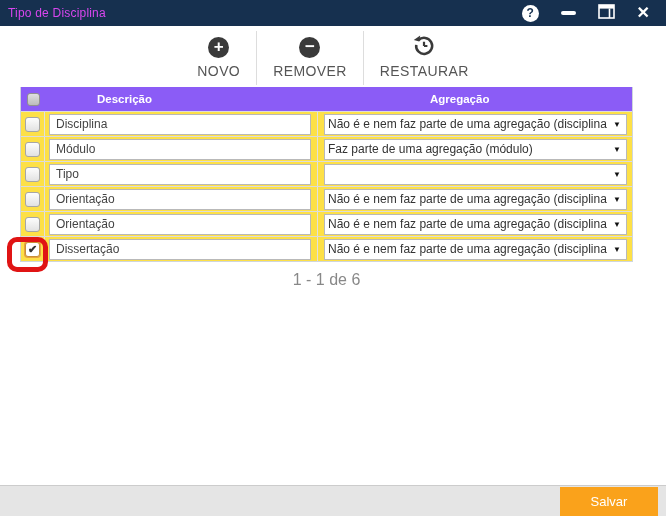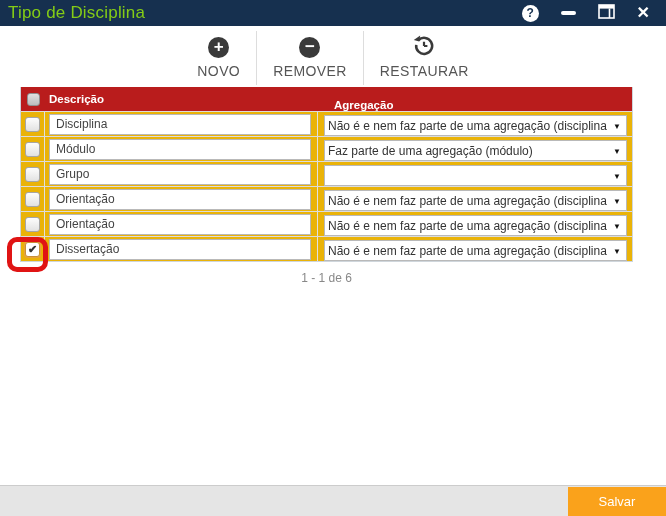--- a/index.html
+++ b/index.html
@@ -3,47 +3,47 @@
 <meta charset="utf-8">
 <style>
   * { margin:0; padding:0; box-sizing:border-box; }
   html,body { width:666px; height:516px; }
   body { font-family:"Liberation Sans", sans-serif; background:#fff; }
   .dialog { position:relative; width:666px; height:516px; background:#fff; overflow:hidden; }
 
   
   .titlebar { position:absolute; left:0; top:0; width:666px; height:26px;
     background:#16304f; display:flex; align-items:center; }
-  .titlebar .title { color:#84cc16; font-size:17px; padding-left:8px; letter-spacing:.2px; }
+  .titlebar .title { color:#d946ef; font-size:12px; padding-left:8px; letter-spacing:.2px; }
   .titlebar .controls { margin-left:auto; display:flex; align-items:center; gap:22px; padding-right:16px; }
   .ctl { cursor:pointer; display:flex; align-items:center; justify-content:center; }
   .help-circle { width:17px; height:17px; border-radius:50%; background:#fff; color:#16304f;
     font-size:12px; font-weight:bold; line-height:17px; text-align:center; }
   .min-bar { width:15px; height:4px; background:#fff; border-radius:2px; }
   .close-x { color:#fff; font-size:16px; font-weight:bold; line-height:16px; }
 
   
   .toolbar { position:absolute; top:31px; left:0; width:666px; display:flex; justify-content:center; }
   .tool-btn { display:flex; flex-direction:column; align-items:center; justify-content:flex-start;
     padding:4px 16px 6px; cursor:pointer; }
   .tool-btn + .tool-btn { border-left:1px solid #ddd; }
   .tool-icon { width:24px; height:24px; display:flex; align-items:center; justify-content:center; }
   .circle-icon { width:21px; height:21px; border-radius:50%; background:#3a3a3a; color:#fff;
     font-size:17px; font-weight:bold; line-height:19px; text-align:center; }
   .tool-label { margin-top:4px; font-size:14px; color:#555; letter-spacing:.4px; }
 
   
   .table { position:absolute; left:20px; top:87px; width:613px; border:1px solid #cfd6dc; border-top:none; }
-  .thead { display:flex; height:24px; background:#b91c1c; align-items:center; }
-  .row { display:flex; height:25px; align-items:center; background:#eab308; border-top:1px solid #dcdcdc; }
+  .thead { display:flex; height:24px; background:#8b5cf6; align-items:center;gap:48px; }
+  .row { display:flex; height:25px; align-items:center; background:#fde047; border-top:1px solid #dcdcdc; }
   .cell-cb { width:24px; display:flex; align-items:center; justify-content:center; align-self:stretch; }
   .row .cell-cb { border-right:1px solid #e0e0e0; }
   .cell-desc { width:273px; display:flex; align-items:center; align-self:stretch; }
   .row .cell-desc { border-right:1px solid #e0e0e0; }
-  .cell-agr { flex:1; display:flex; align-items:flex-end; align-self:stretch; }
+  .cell-agr { flex:1; display:flex; align-items:center; align-self:stretch; }
   .hdr-label { color:#fff; font-size:11.5px; font-weight:bold; }
   .thead .cell-desc .hdr-label { padding-left:4px; }
   .thead .cell-agr .hdr-label { padding-left:16px; }
 
   .cb { width:15px; height:15px; border:1px solid #a6a6a6; border-radius:3px;
     background:linear-gradient(#fdfdfd,#e2e2e2); cursor:pointer;
     display:flex; align-items:center; justify-content:center;
     font-size:11px; color:#333; line-height:1; }
   .cb-hdr { width:13px; height:13px; background:linear-gradient(#e0e0e0,#bcbcbc); border-color:#909090; }
   .cb.checked { background:#fff; border:1px solid #c79136; box-shadow:0 0 0 1px #e8a33d; font-weight:bold; }
@@ -52,30 +52,30 @@
     font-size:12px; color:#444; display:flex; align-items:center; padding-left:6px;
     white-space:nowrap; overflow:hidden; }
   .select { height:21px; margin:0 5px 0 6px; flex:1; border:1px solid #b9b9b9; background:#fff;
     font-size:12px; color:#333; display:flex; align-items:center; padding:0 16px 0 3px;
     position:relative; cursor:pointer; }
   .select .sel-text { white-space:nowrap; overflow:hidden; flex:1; }
   .select .arrow { position:absolute; right:5px; top:50%; transform:translateY(-50%);
     font-size:8px; color:#111; }
 
   .pagination { position:absolute; left:20px; top:271px; width:613px; text-align:center;
-    font-size:12px; color:#888; }
+    font-size:16px; color:#888; }
 
   
   .annotation { position:absolute; left:7px; top:237px; width:41px; height:35px;
     border:5px solid #e01414; border-radius:10px; pointer-events:none; }
 
   
   .footer { position:absolute; left:0; bottom:0; width:666px; height:31px;
     background:#e5e5e5; border-top:1px solid #cccccc; }
-  .save-btn { position:absolute; right:0; bottom:0; width:98px; height:29px;
+  .save-btn { position:absolute; right:8px; bottom:0; width:98px; height:29px;
     background:#faa21b; color:#fff; font-size:13px; border:none; cursor:pointer;
     display:flex; align-items:center; justify-content:center; }
 </style>
 </head>
 <body>
 
 <div class="dialog">
 
   <div class="titlebar">
     <div class="title">Tipo de Disciplina</div>
@@ -169,21 +169,21 @@
           <span class="arrow">▼</span>
         </div>
       </div>
     </div>
 
     <div class="row">
       <div class="cell-cb">
         <div class="cb"></div>
       </div>
       <div class="cell-desc">
-        <div class="text-input">Grupo</div>
+        <div class="text-input">Tipo</div>
       </div>
       <div class="cell-agr">
         <div class="select">
           <span class="arrow">▼</span>
         </div>
       </div>
     </div>
 
     <div class="row">
       <div class="cell-cb">

